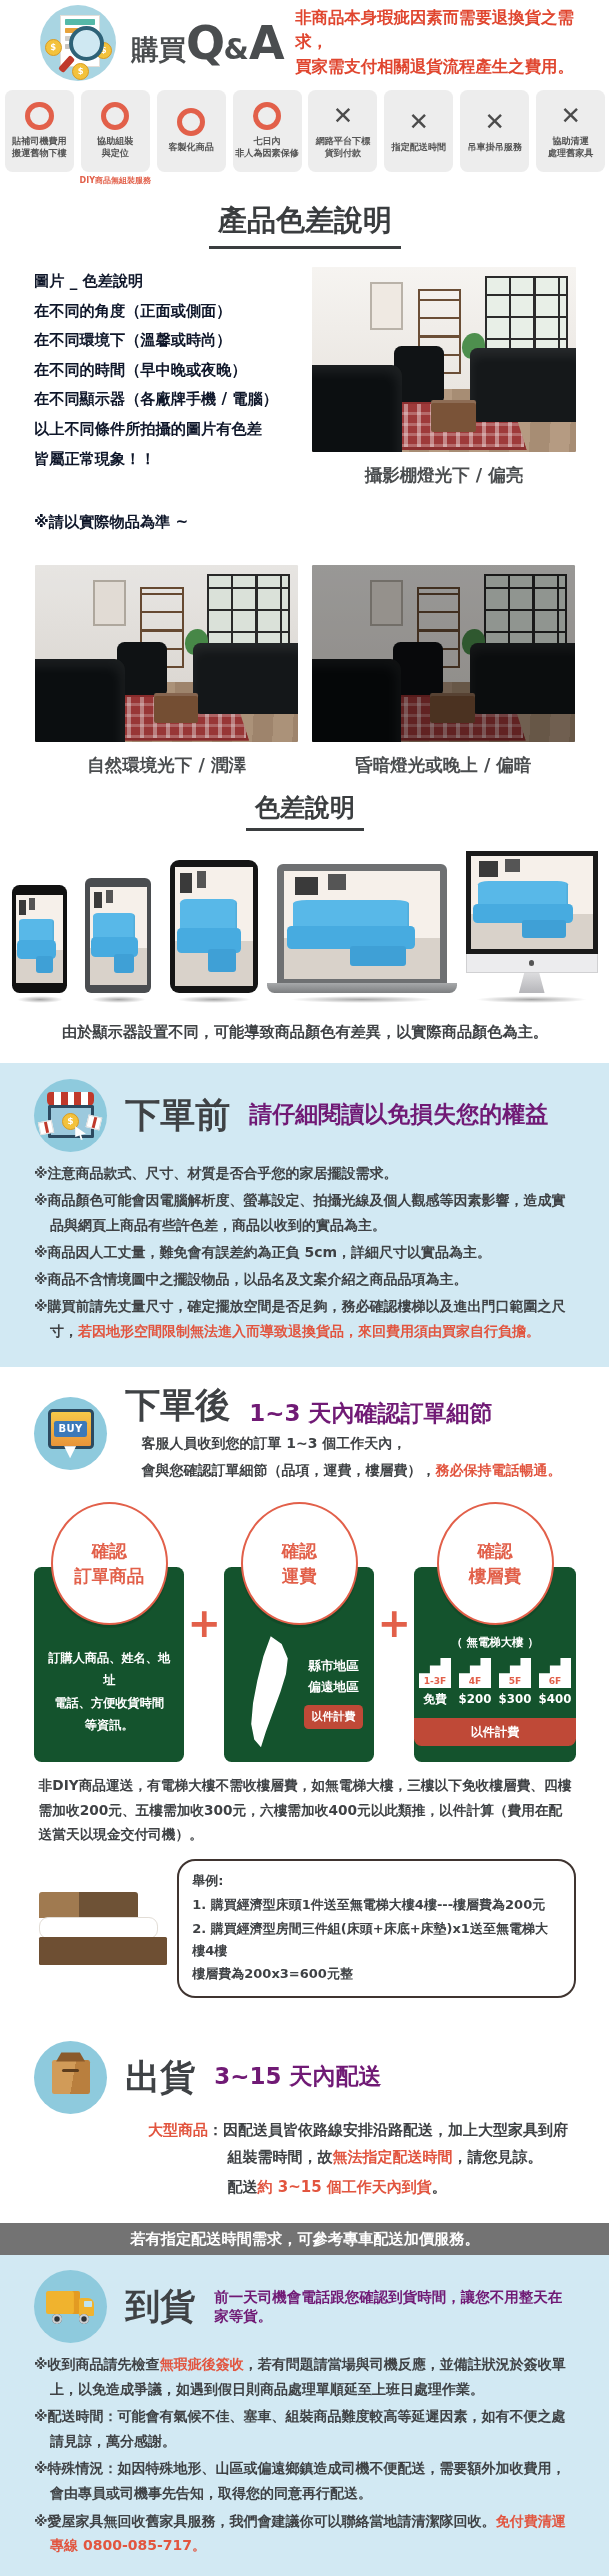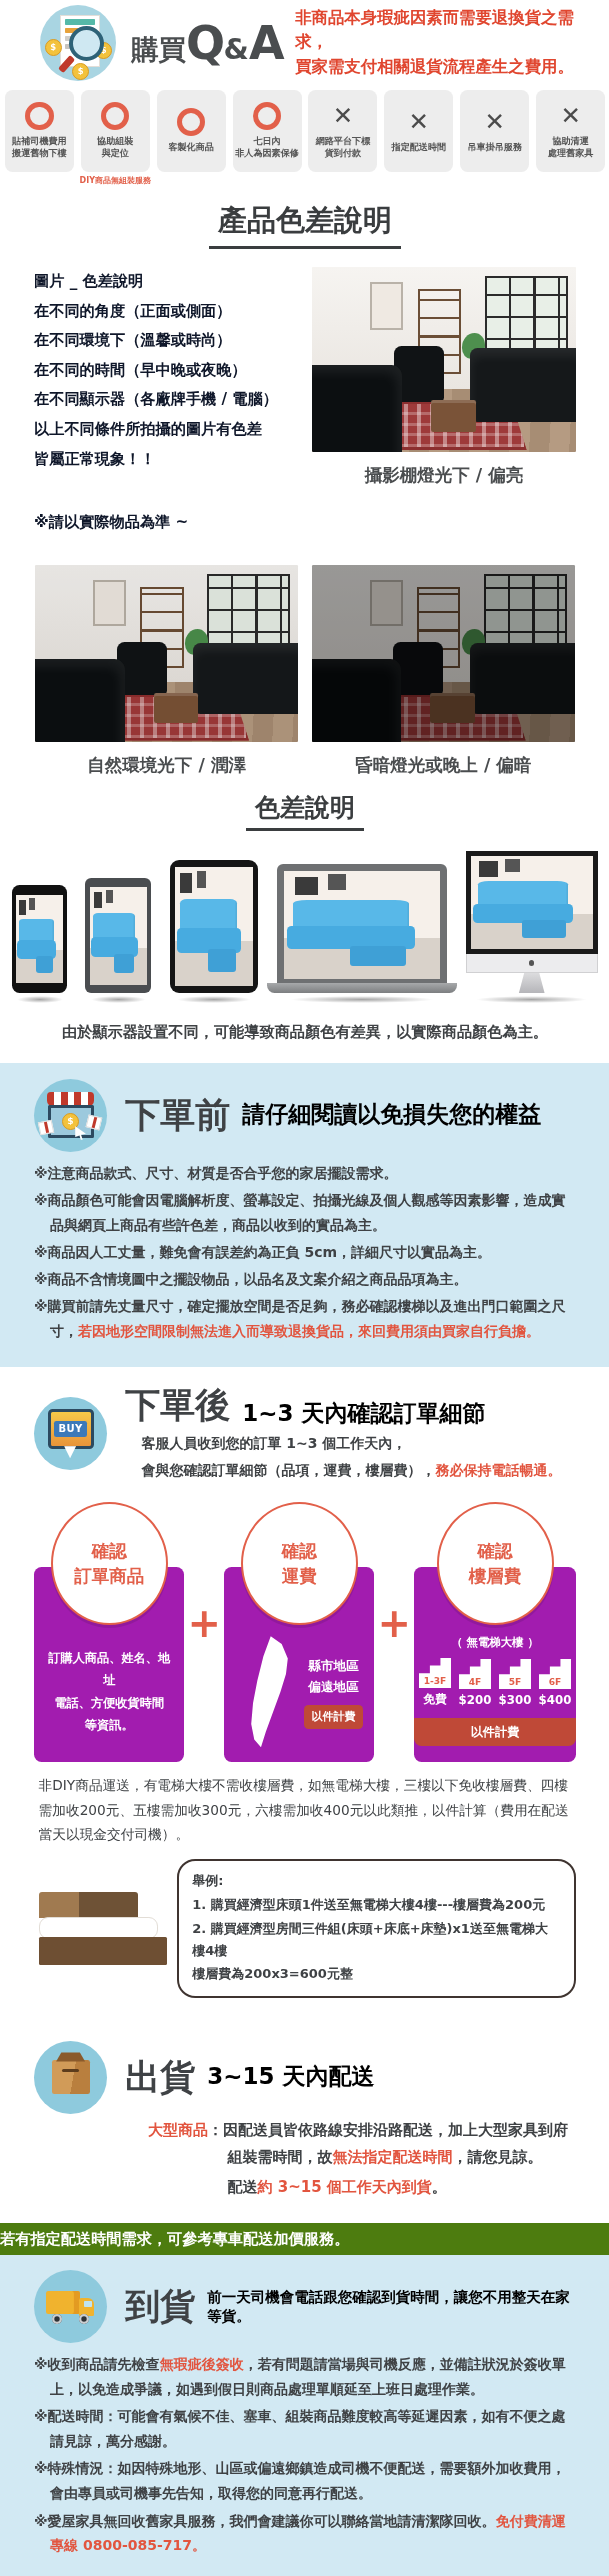--- a/index.html
+++ b/index.html
@@ -88,25 +88,25 @@
   .imac-chin i{width:5.3px;height:5.3px;border-radius:50%;background:#555}
   .imac-stand{width:34px;height:20.6px;margin:0 auto;background:linear-gradient(#dcdcde,#b5b5b9);clip-path:polygon(28% 0,72% 0,88% 100%,12% 100%)}
   .dev-cap{font-size:15.2px;font-weight:bold;text-align:center;margin:17px 23px 20px;color:#3f4245}
 
   
   .sec{padding:15.2px 34px 20px}
   .sec.blue{background:#d2e9f3}
   .sec-head{display:flex;align-items:center;margin-bottom:9.1px}
   .circle-ic{width:73px;height:73px;border-radius:50%;background:#8ecadd;flex:none;position:relative;overflow:hidden;display:flex;flex-direction:column;align-items:center;justify-content:center;margin-right:18.3px}
   .sec-title{font-size:35px;font-weight:bold;color:#3f4245;flex:none}
-  .sec-sub{font-size:23px;font-weight:bold;color:#000000;margin-left:12px;line-height:1.3}
+  .sec-sub{font-size:23px;font-weight:bold;color:#701a75;margin-left:19px;line-height:1.3}
   .sec-sub.small{font-size:14.5px}
   .para{font-size:14px;line-height:1.78;margin:2.3px 0;padding-left:1.15em;text-indent:-1.15em;font-weight:600;color:#3f4245}
   .para.ind{text-indent:0;padding-left:1.15em}
-  .banner{background:#4d7c0f;color:#fff;font-size:15.2px;font-weight:bold;text-align:left;padding:5.3px 0}
+  .banner{background:#737373;color:#fff;font-size:15.2px;font-weight:bold;text-align:center;padding:5.3px 0}
 
   
   .awning{width:47px;height:13.7px;background:repeating-linear-gradient(90deg,#c0392b 0 6.9px,#fff 6.9px 13.7px);border-radius:3.8px 3.8px 5.3px 5.3px}
   .shop-screen{width:40px;height:27.4px;background:#9cc9dd;border:3px solid #2c4a60;border-radius:1.5px;margin-top:-0.8px;display:flex;align-items:center;justify-content:center;position:relative}
   .shop-coin{width:15.2px;height:15.2px;border-radius:50%;background:#f3c23c;border:1.5px solid #d89a22;color:#fff;font-size:9.1px;font-weight:bold;text-align:center;line-height:15.2px}
   .shop-cursor{position:absolute;right:4.6px;bottom:-4.6px;width:10.7px;height:13.7px;background:#fff;clip-path:polygon(0 0,100% 55%,55% 62%,70% 100%,52% 100%,40% 68%,0 80%);filter:drop-shadow(0 0.8px 0.8px rgba(0,0,0,.3))}
   .gift{position:absolute;width:12.2px;height:10.7px;background:#fff;border:0.8px solid #ddd}
   .gift::before{content:'';position:absolute;left:45%;top:0;bottom:0;width:2.3px;background:#c0392b}
   .gift-l{left:5.3px;bottom:18.3px;transform:rotate(-12deg)}
   .gift-r{right:6.1px;bottom:23px;transform:rotate(14deg)}
@@ -126,37 +126,37 @@
   .truck-cargo{position:absolute;left:0;top:1.5px;width:34px;height:23px;background:#f0b32e;border-radius:2.3px;box-shadow:inset -6.1px 0 0 #e39b22}
   .truck-cab{position:absolute;right:1.5px;bottom:7.6px;width:15.2px;height:18.3px;background:#f0b32e;border-radius:2.3px 6.1px 1.5px 1.5px}
   .truck-cab::before{content:'';position:absolute;right:2.3px;top:3px;width:7.6px;height:6.1px;background:#bfe3f0;border-radius:0.8px}
   .truck-wheel{position:absolute;bottom:0;width:10px;height:10px;background:#2f3336;border-radius:50%;box-shadow:inset 0 0 0 2.3px #caced1}
   .tw1{left:6.1px}.tw2{right:6.1px}
 
   
   .cards{display:flex;justify-content:center;align-items:flex-start;gap:3px;margin:17px 0 10.7px}
   .card-col{display:flex;flex-direction:column;align-items:center;width:162px}
   .bubble{width:113px;height:119px;border:2.3px solid #e2604a;border-radius:50%;background:#fff;color:#e2604a;font-weight:bold;font-size:17.5px;display:flex;align-items:center;justify-content:center;text-align:center;white-space:pre-line;line-height:1.4;margin-bottom:-58px;position:relative;z-index:2;box-shadow:0 3px 0 rgba(0,0,0,.1)}
-  .card{width:100%;background:#a21caf;border-radius:7.6px;padding:66px 9.1px 12.2px;color:#fff;box-sizing:border-box;display:flex;flex-direction:column;align-items:center;min-height:195px;justify-content:center}
+  .card{width:100%;background:#14532d;border-radius:7.6px;padding:66px 9.1px 12.2px;color:#fff;box-sizing:border-box;display:flex;flex-direction:column;align-items:center;min-height:195px;justify-content:center}
   .card-body{font-size:12.2px;line-height:1.85;white-space:pre-line;text-align:center;font-weight:600}
   .plus{font-size:40px;color:#e2604a;font-weight:bold;margin-top:98px;flex:none}
   .tw-row{display:flex;align-items:center;gap:7.6px}
   .tw-map{width:61px;height:111px;background:#fff;clip-path:polygon(58% 0,76% 7%,86% 20%,83% 34%,74% 50%,62% 68%,50% 86%,42% 100%,31% 93%,26% 79%,29% 60%,36% 40%,46% 18%)}
   .tw-labels{display:flex;flex-direction:column;align-items:center;font-size:12.6px;font-weight:bold;line-height:1.7}
   .pill{background:#bf4937;border-radius:4.6px;padding:2.3px 7.6px;font-size:11px;margin-top:7.6px;font-weight:bold}
   .card.floor{padding-bottom:0;justify-content:flex-start}
   .floor-hdr{font-size:11.4px;font-weight:600;margin:1.5px 0 7.6px}
-  .tiers{display:flex;gap:8px;align-items:center}
+  .tiers{display:flex;gap:8px;align-items:flex-start}
   .tier{display:flex;flex-direction:column;align-items:center;width:32px}
   .stair{width:32px;height:30.5px;background:#fff;clip-path:polygon(0 52%,34% 52%,34% 26%,67% 26%,67% 0,100% 0,100% 100%,0 100%);display:flex;align-items:flex-end;justify-content:center}
   .tier-floor{color:#e2604a;font-weight:bold;font-size:9.1px;margin-bottom:2.3px}
   .tier-price{color:#fff;font-weight:bold;font-size:11.8px;margin-top:3.8px}
   .card-footer{background:#bf4937;align-self:stretch;margin:10.7px -9.1px 0;border-radius:0 0 7.6px 7.6px;text-align:center;font-size:12.2px;font-weight:bold;padding:5.3px 0}
 
-  .fee-note{font-size:13.7px;line-height:1.8;font-weight:400;margin:9.1px 4.6px 12.2px;color:#3f4245}
+  .fee-note{font-size:13.7px;line-height:1.8;font-weight:700;margin:9.1px 4.6px 12.2px;color:#3f4245}
 
   
   .ex-row{display:flex;align-items:center;gap:10px;margin:6.1px 0 7.6px}
   .bed-ic{width:128px;flex:none;padding-left:4.6px}
   .bed-head{height:26px;background:linear-gradient(90deg,#a07a50 40%,#6e5236 40%);border-radius:3px 3px 0 0;width:78%}
   .bed-matt{height:20px;background:#fff;border:1.5px solid #e2ddd6;border-radius:9.1px;margin-top:-1.5px;width:92%}
   .bed-base{height:27.4px;background:#6e4f33;border-radius:1.5px;margin-top:-1.5px}
   .ex-box{flex:1;border:2.3px solid #3f3430;border-radius:18.3px;padding:9.1px 13.7px;font-size:13px;line-height:1.72;font-weight:600;color:#3f4245}
   .ex-line{white-space:pre-line;margin:1.5px 0}
 

